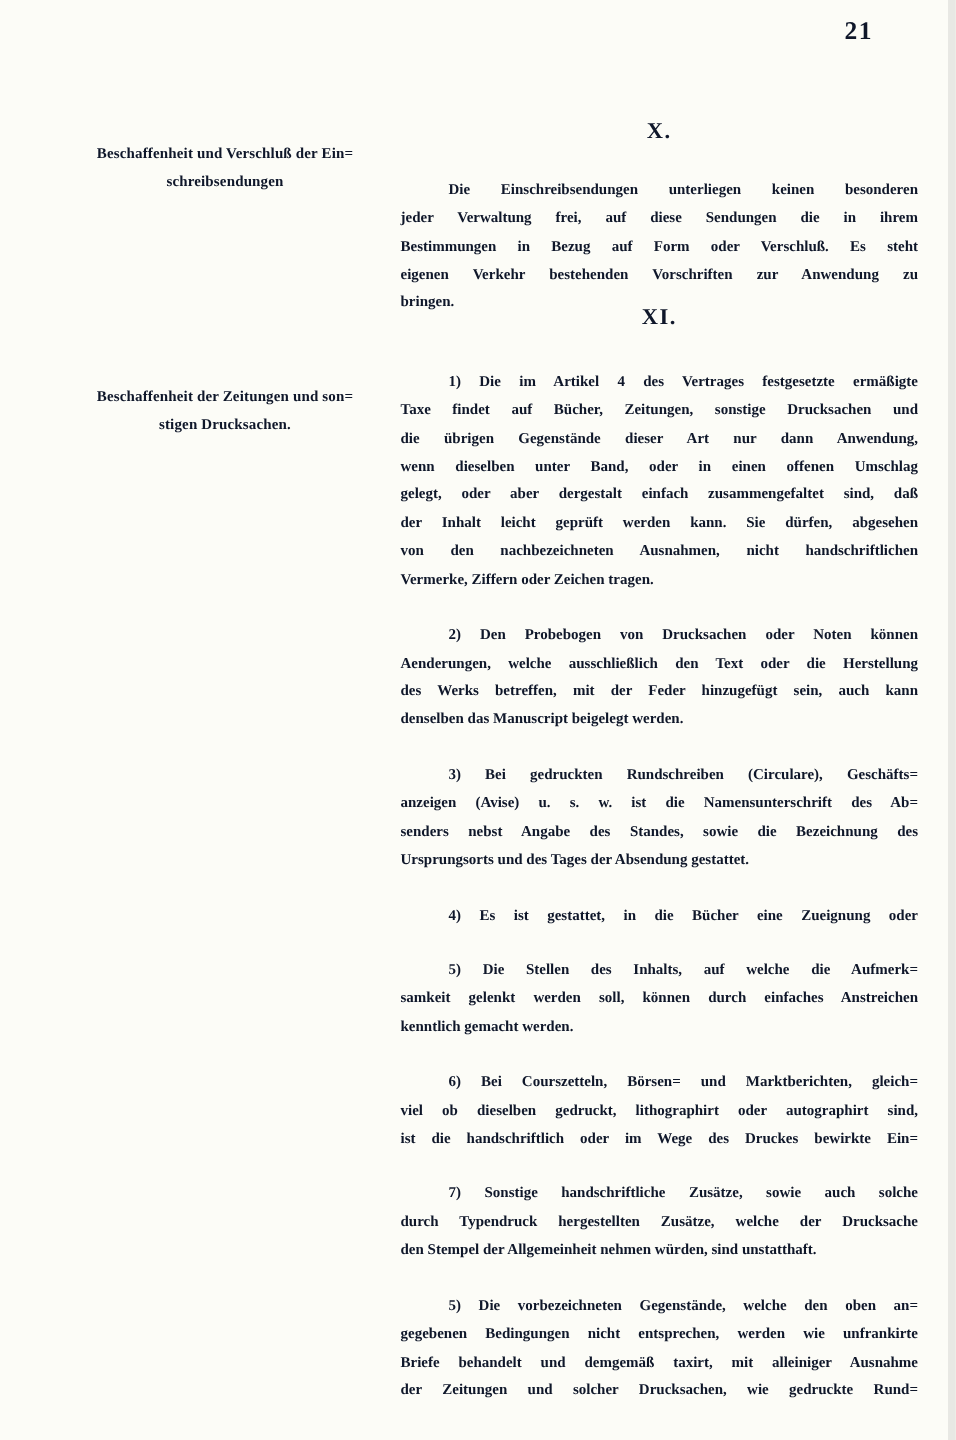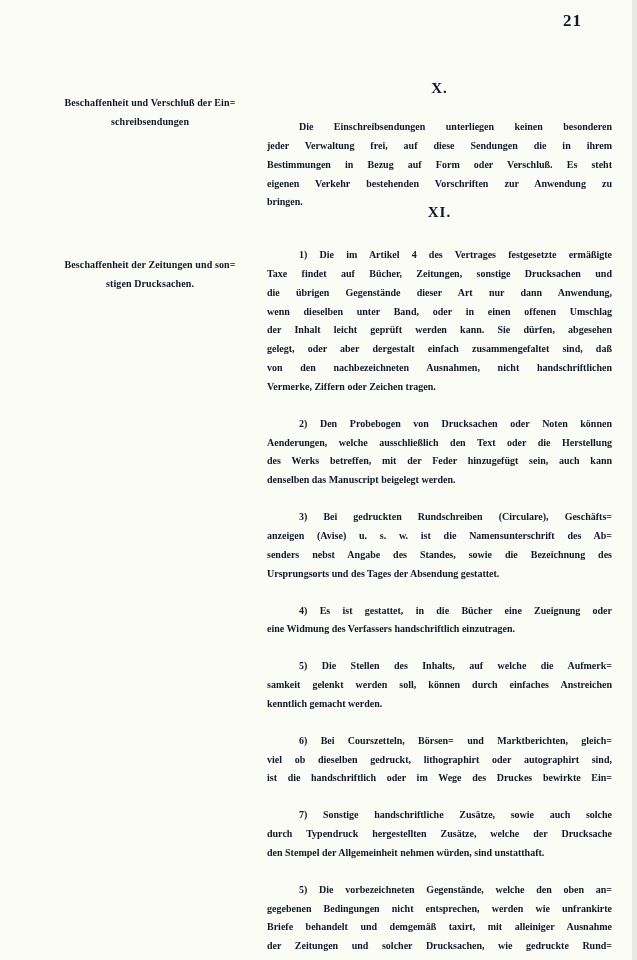--- a/index.html
+++ b/index.html
@@ -102,40 +102,39 @@
       <div class="tline">Beschaffenheit der Zeitungen und son=</div>
       <div class="tline tlast">stigen Drucksachen.</div>
     </div>
 
   <div class="main-col block-xi">
     <div class="para">
         <div class="tline">1) Die im Artikel 4 des Vertrages festgesetzte ermäßigte</div>
         <div class="tline">Taxe findet auf Bücher, Zeitungen, sonstige Drucksachen und</div>
         <div class="tline">die übrigen Gegenstände dieser Art nur dann Anwendung,</div>
         <div class="tline">wenn dieselben unter Band, oder in einen offenen Umschlag</div>
+        <div class="tline">gelegt, oder aber dergestalt einfach zusammengefaltet sind, daß</div>
         <div class="tline">der Inhalt leicht geprüft werden kann. Sie dürfen, abgesehen</div>
-        <div class="tline">gelegt, oder aber dergestalt einfach zusammengefaltet sind, daß</div>
         <div class="tline">von den nachbezeichneten Ausnahmen, nicht handschriftlichen</div>
         <div class="tline tlast">Vermerke, Ziffern oder Zeichen tragen.</div>
       </div>
     <div class="para">
         <div class="tline">2) Den Probebogen von Drucksachen oder Noten können</div>
         <div class="tline">Aenderungen, welche ausschließlich den Text oder die Herstellung</div>
         <div class="tline">des Werks betreffen, mit der Feder hinzugefügt sein, auch kann</div>
         <div class="tline tlast">denselben das Manuscript beigelegt werden.</div>
       </div>
     <div class="para">
         <div class="tline">3) Bei gedruckten Rundschreiben (Circulare), Geschäfts=</div>
         <div class="tline">anzeigen (Avise) u. s. w. ist die Namensunterschrift des Ab=</div>
         <div class="tline">senders nebst Angabe des Standes, sowie die Bezeichnung des</div>
         <div class="tline tlast">Ursprungsorts und des Tages der Absendung gestattet.</div>
       </div>
     <div class="para">
         <div class="tline">4) Es ist gestattet, in die Bücher eine Zueignung oder</div>
-        <div class="tline tlast">eine Widmung des Verfassers handschriftlich einzutragen.</div>
       </div>
     <div class="para">
         <div class="tline">5) Die Stellen des Inhalts, auf welche die Aufmerk=</div>
         <div class="tline">samkeit gelenkt werden soll, können durch einfaches Anstreichen</div>
         <div class="tline tlast">kenntlich gemacht werden.</div>
       </div>
     <div class="para">
         <div class="tline">6) Bei Courszetteln, Börsen= und Marktberichten, gleich=</div>
         <div class="tline">viel ob dieselben gedruckt, lithographirt oder autographirt sind,</div>
         <div class="tline">ist die handschriftlich oder im Wege des Druckes bewirkte Ein=</div>

